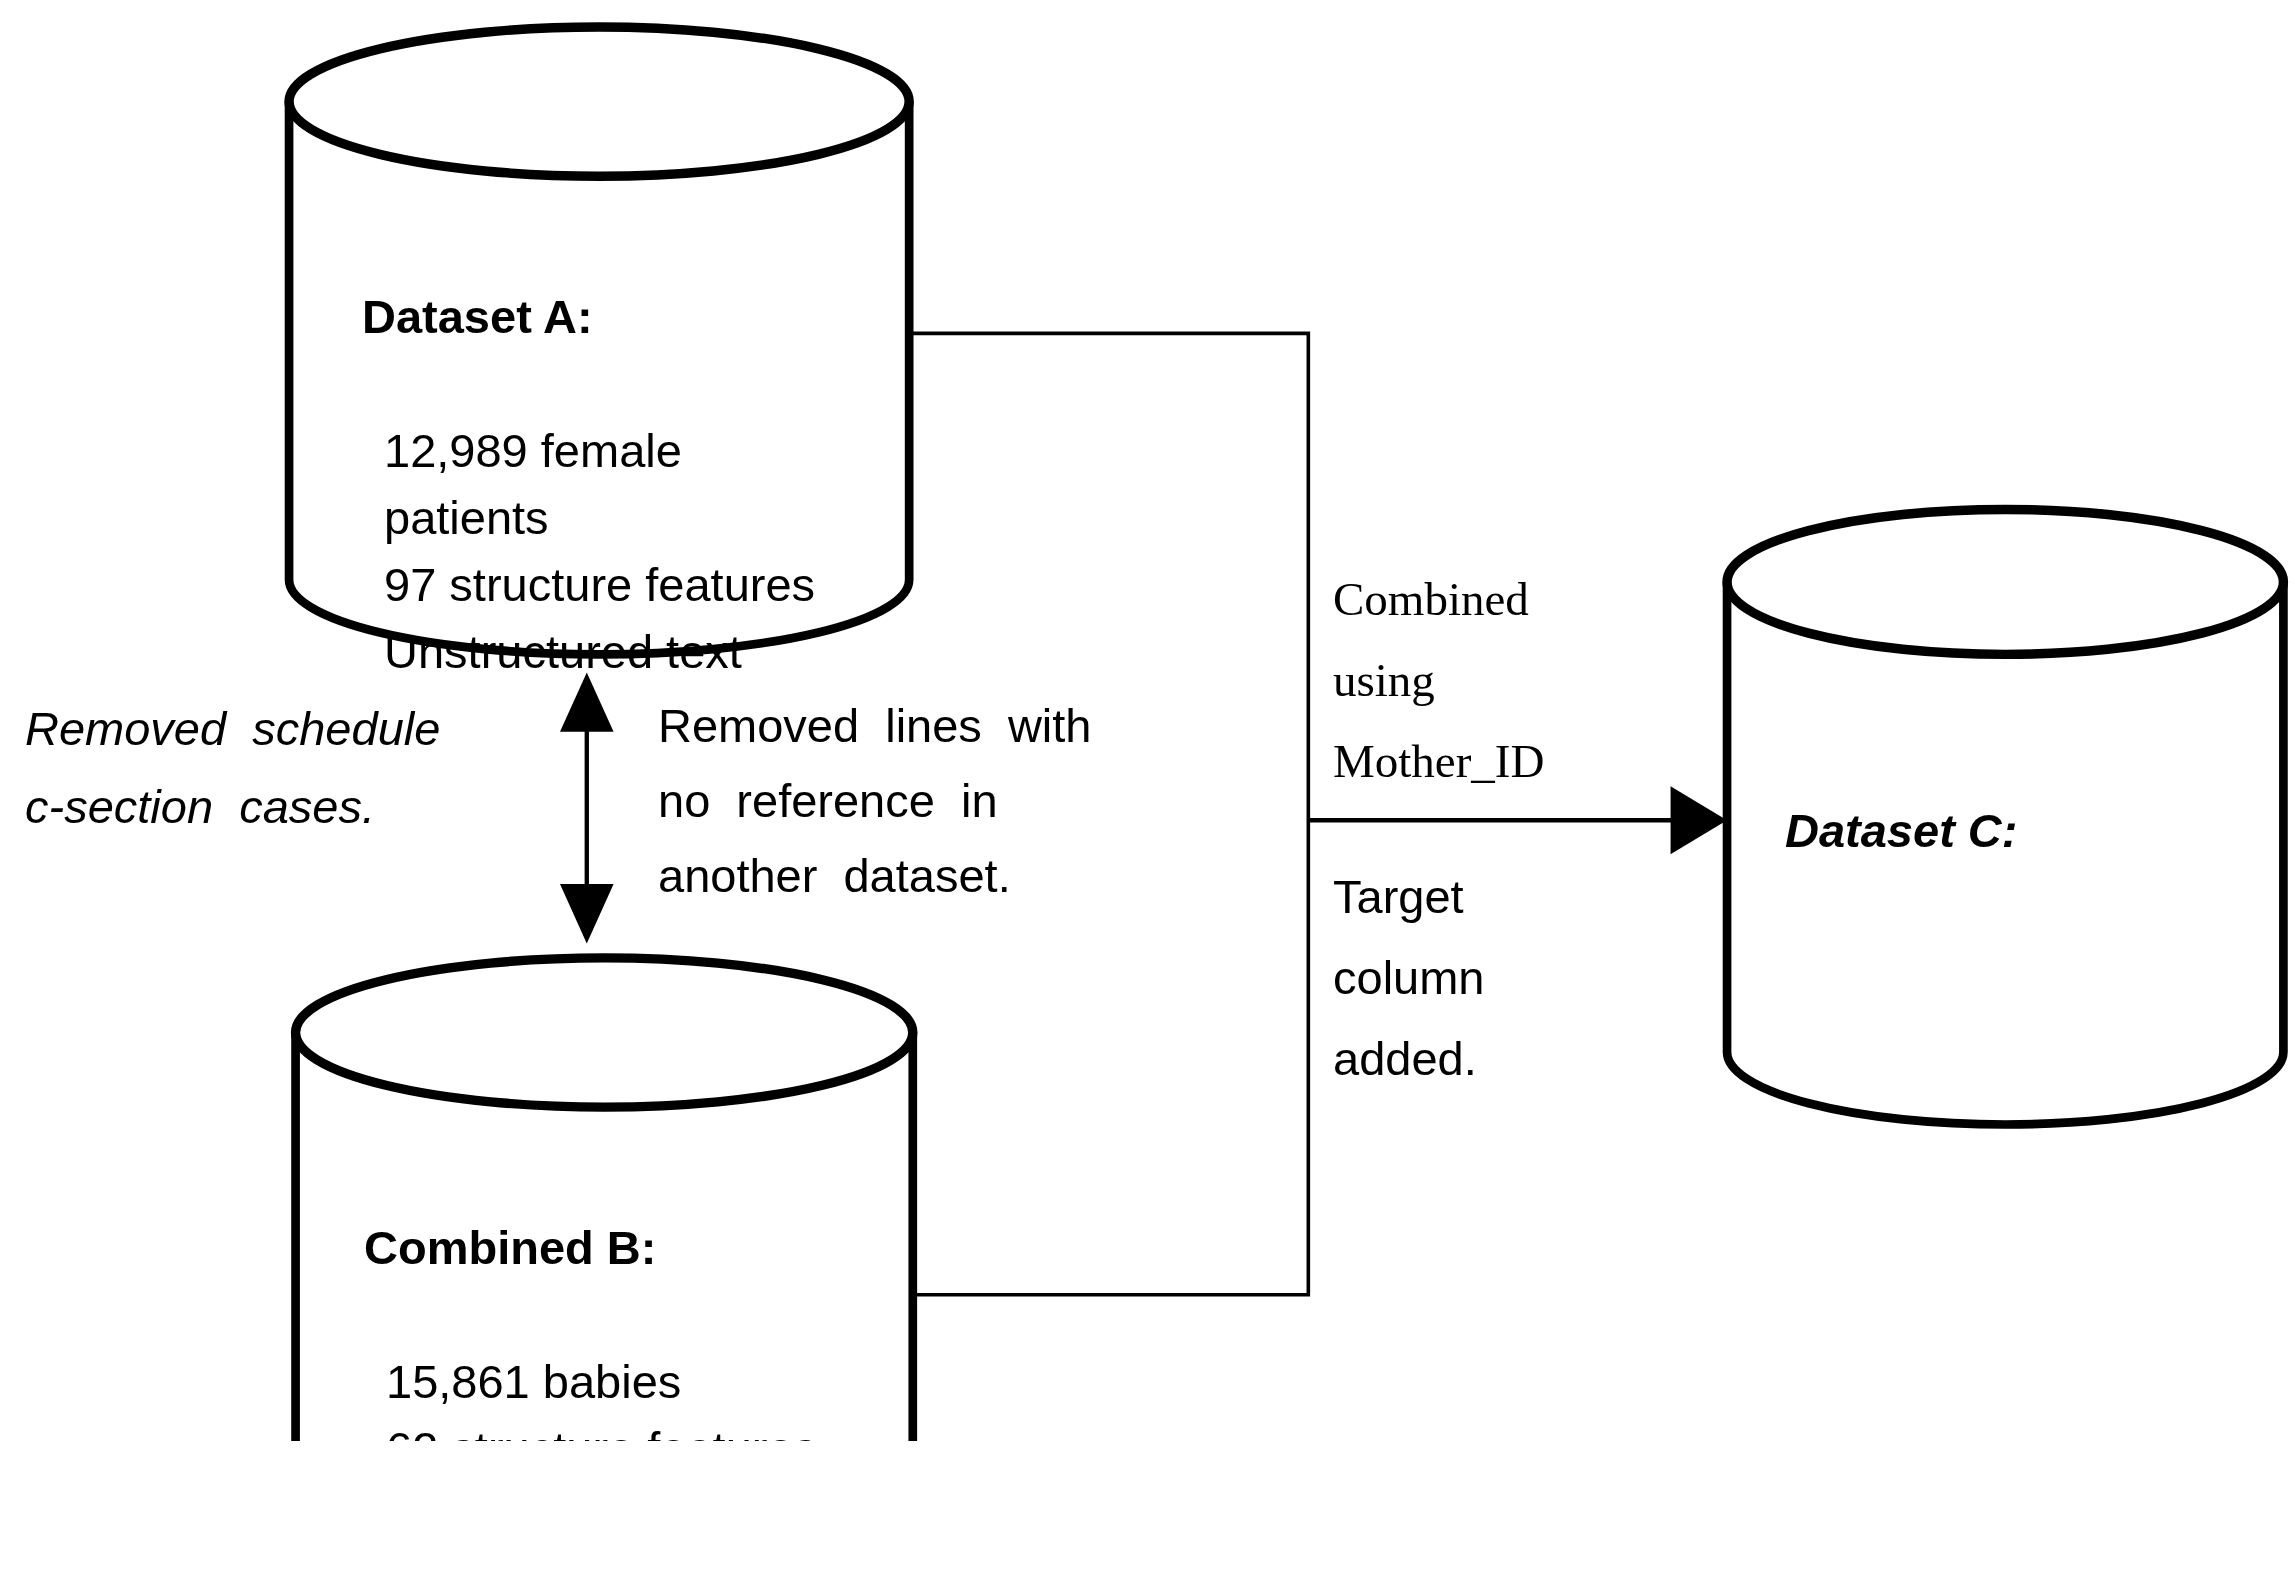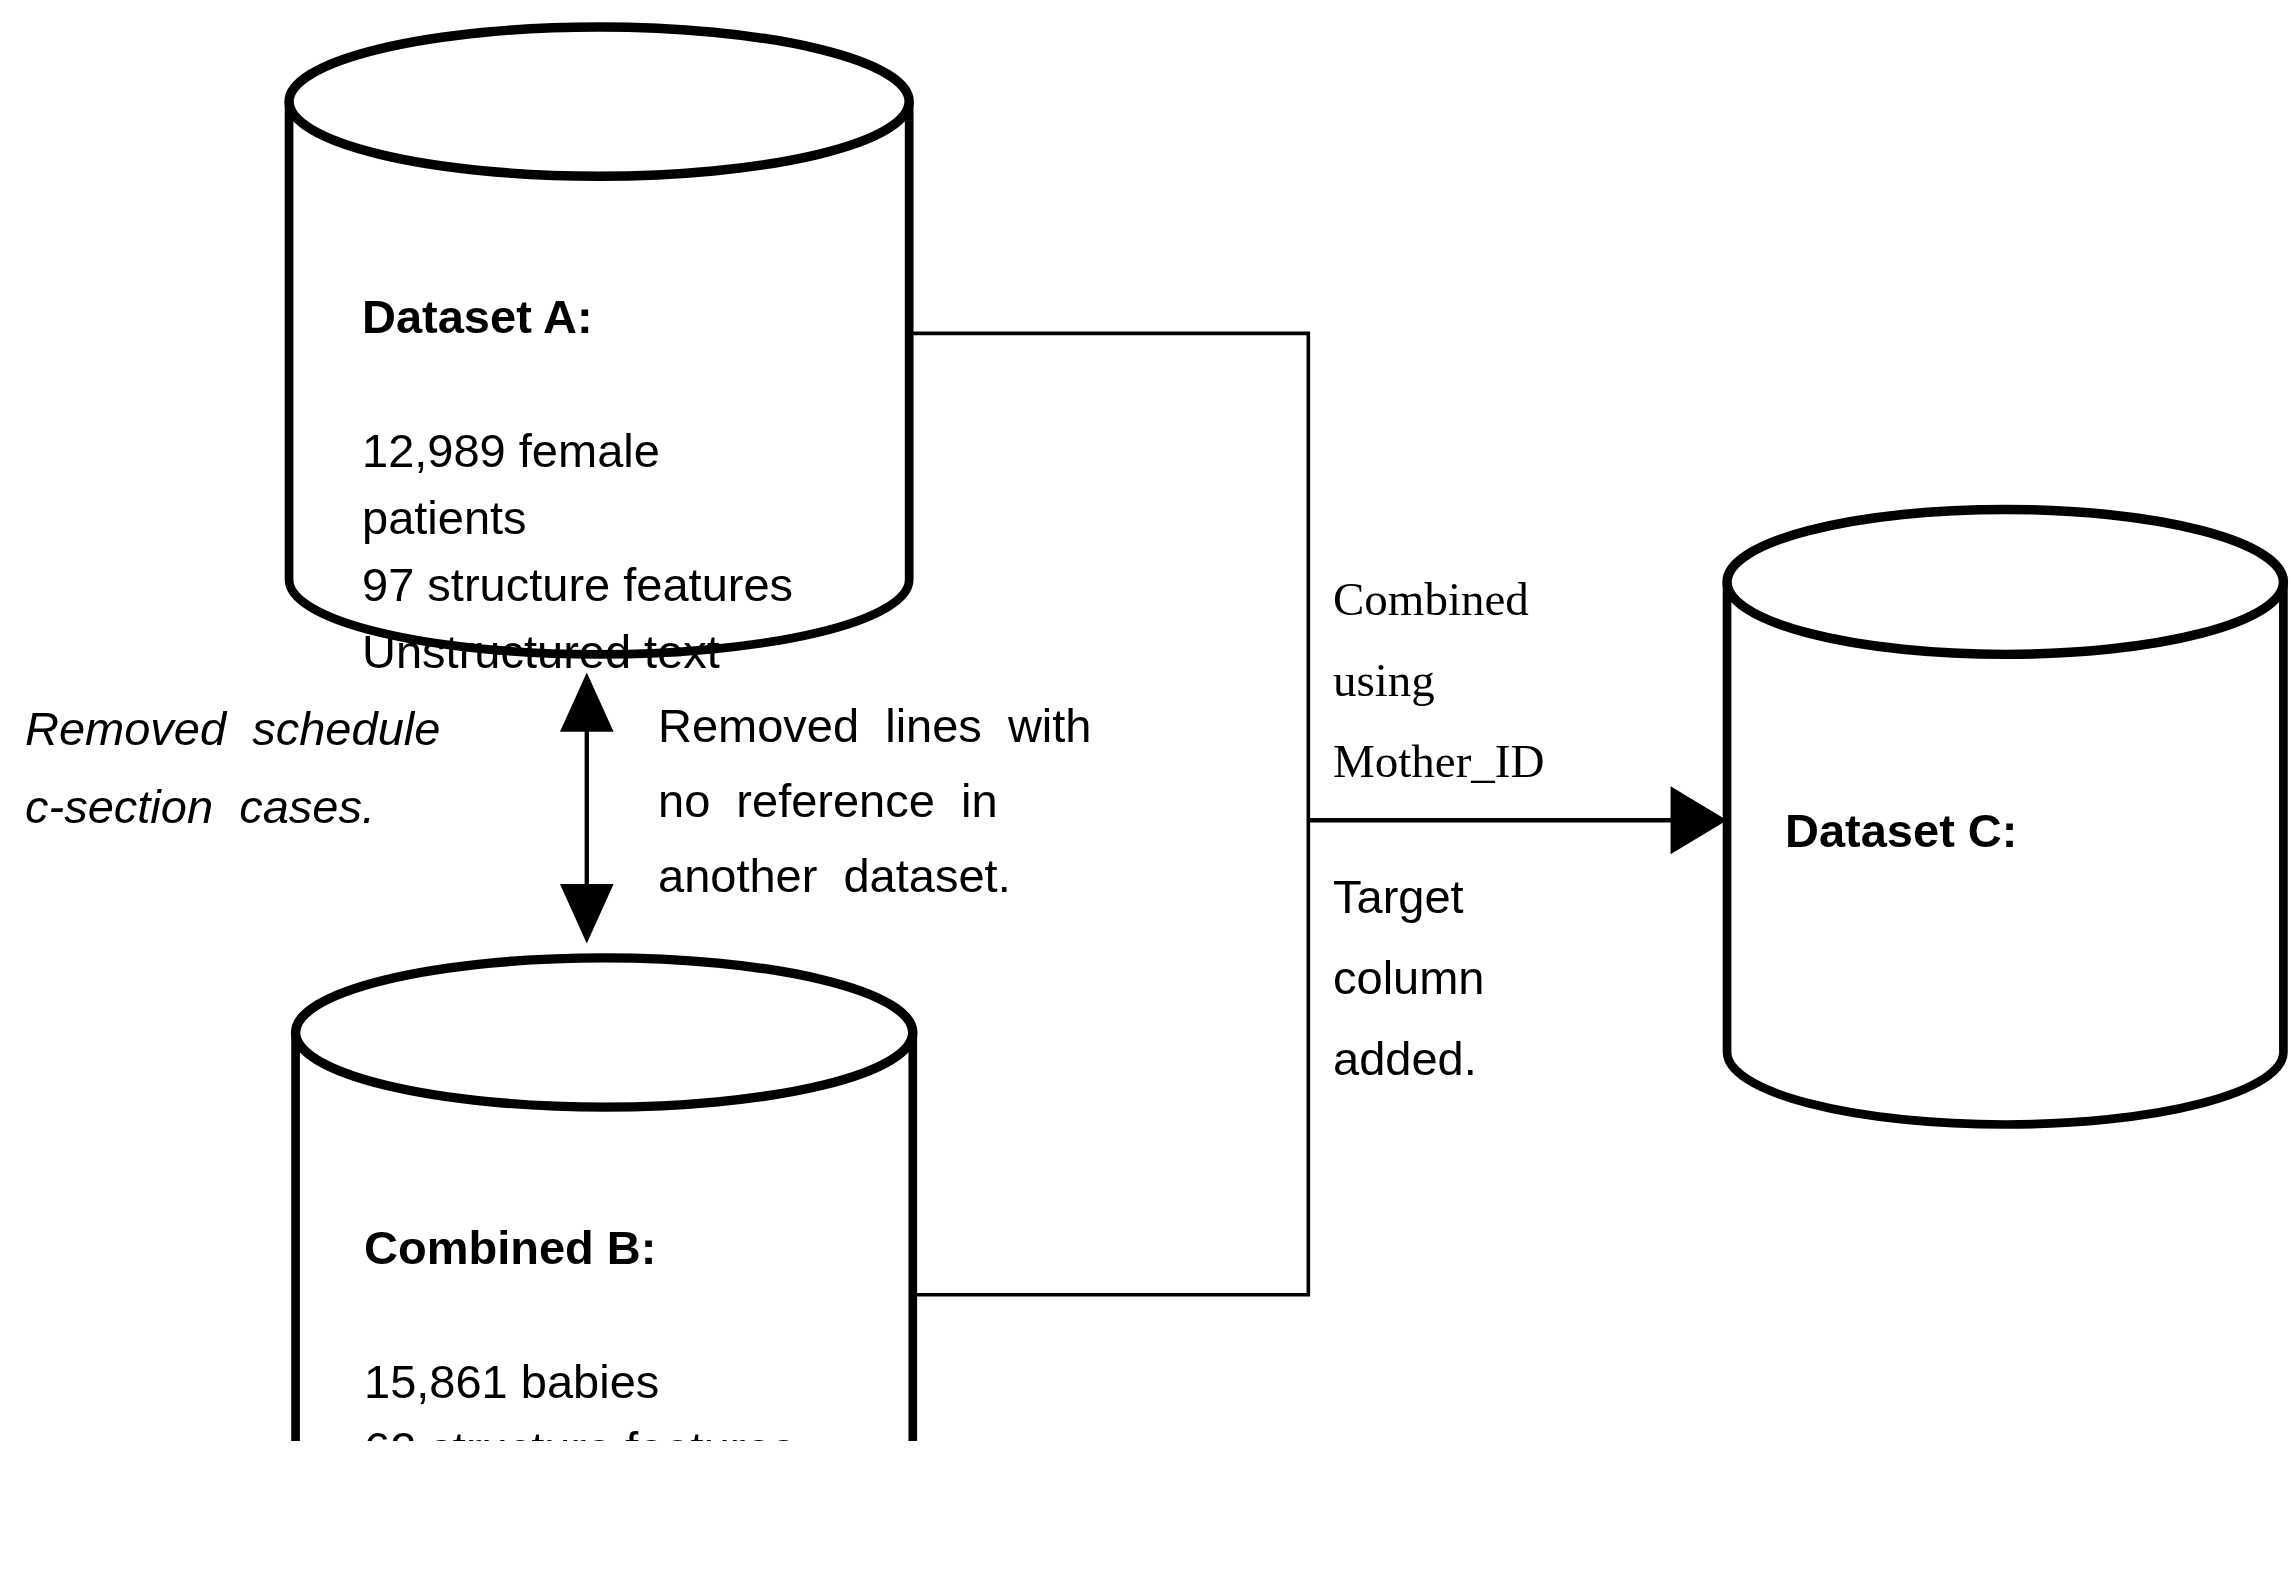--- a/index.html
+++ b/index.html
@@ -27,20 +27,21 @@
     line-height: 67px;
     white-space: pre-line;
     color: #000000;
   }
   .ds-title {
     font-weight: bold;
     white-space: pre-line;
   }
   .ds-body {
     white-space: pre-line;
+    margin-left: 22px;
   }
   .side-label {
     line-height: 78px;
   }
   .removal-label {
     word-spacing: 13px;
   }
   .merge-label {
     line-height: 81px;
   }
@@ -89,21 +90,21 @@
 Unstructured text</div>
   </div>
 
   <div class="label" style="left:364px; top:1147px;">
     <div class="ds-title">Combined B:</div>
     <div class="ds-body">15,861 babies
 62 structure features
 Unstructured text</div>
   </div>
 
-  <div class="label" style="left:1785px; top:730px;">
+  <div class="label" style="left:1785px; top:730px;font-style:italic;">
     <div class="ds-title">Dataset C:</div>
   </div>
 
   <div class="label side-label removal-label" style="left:25px; top:690px;font-style:italic;">Removed schedule
 c-section cases.</div>
 
   <div class="label side-label removal-label" style="left:638px; top:688px; line-height:75px;margin-left:20px;">Removed lines with
 no reference in
 another dataset.</div>
 

